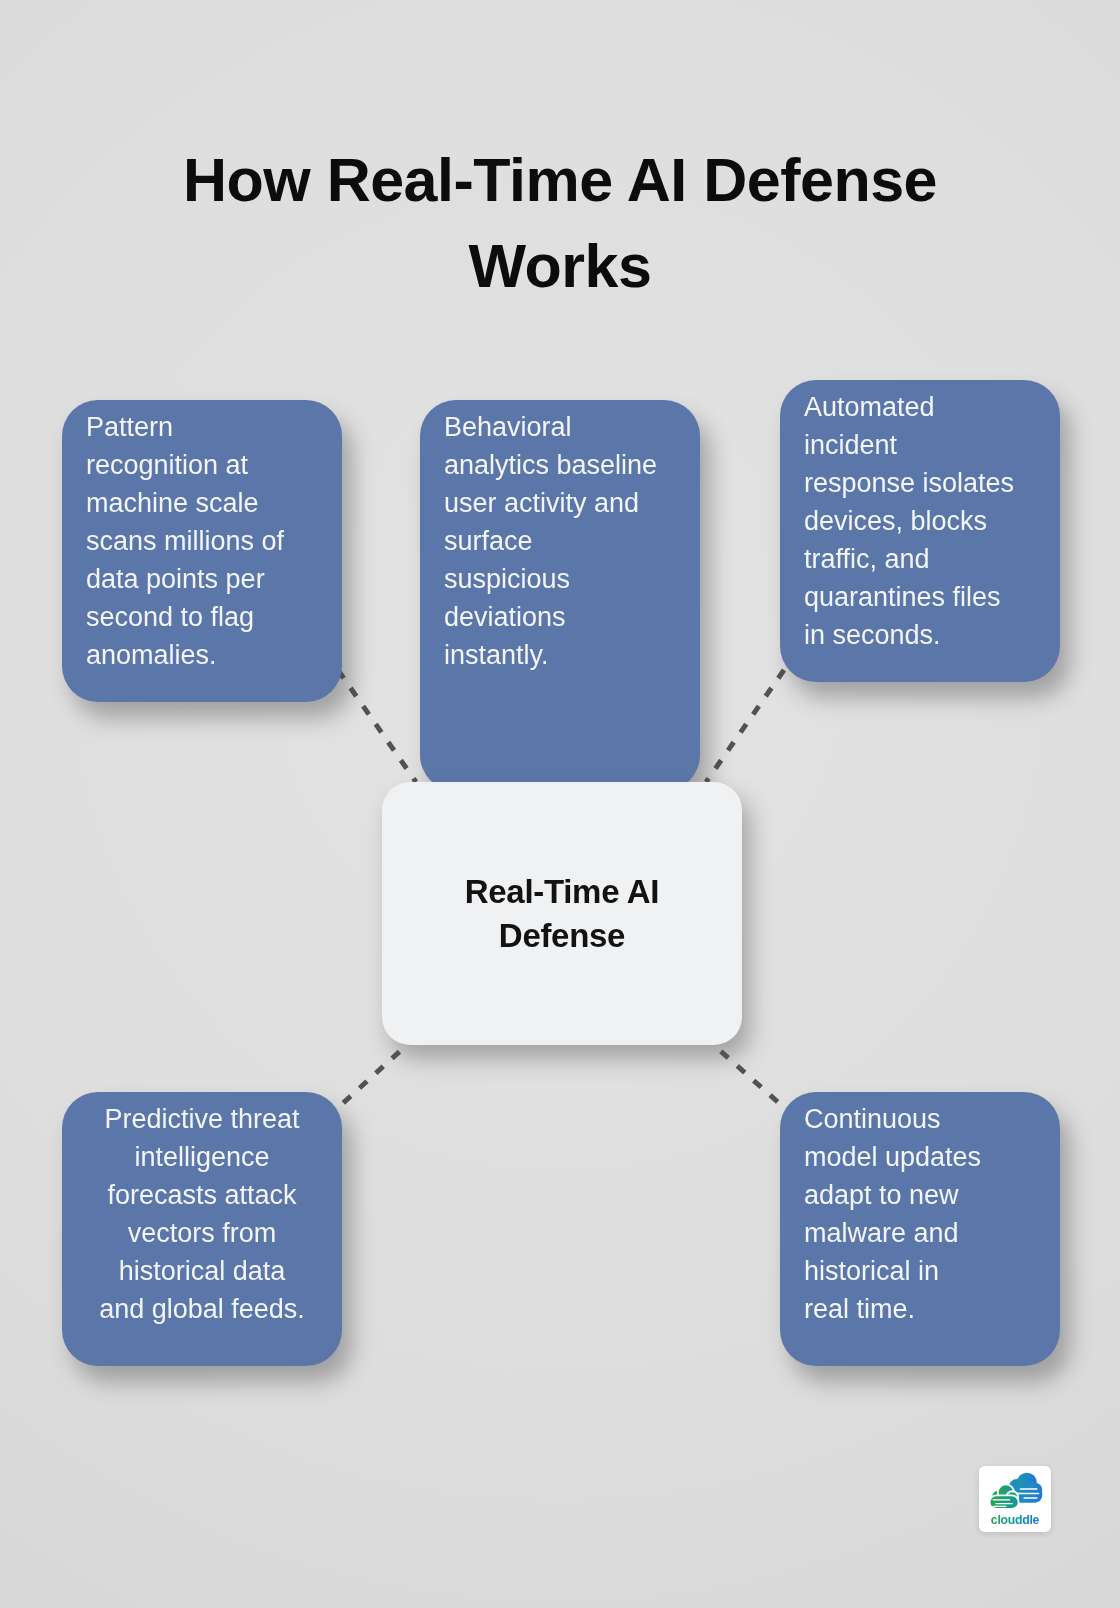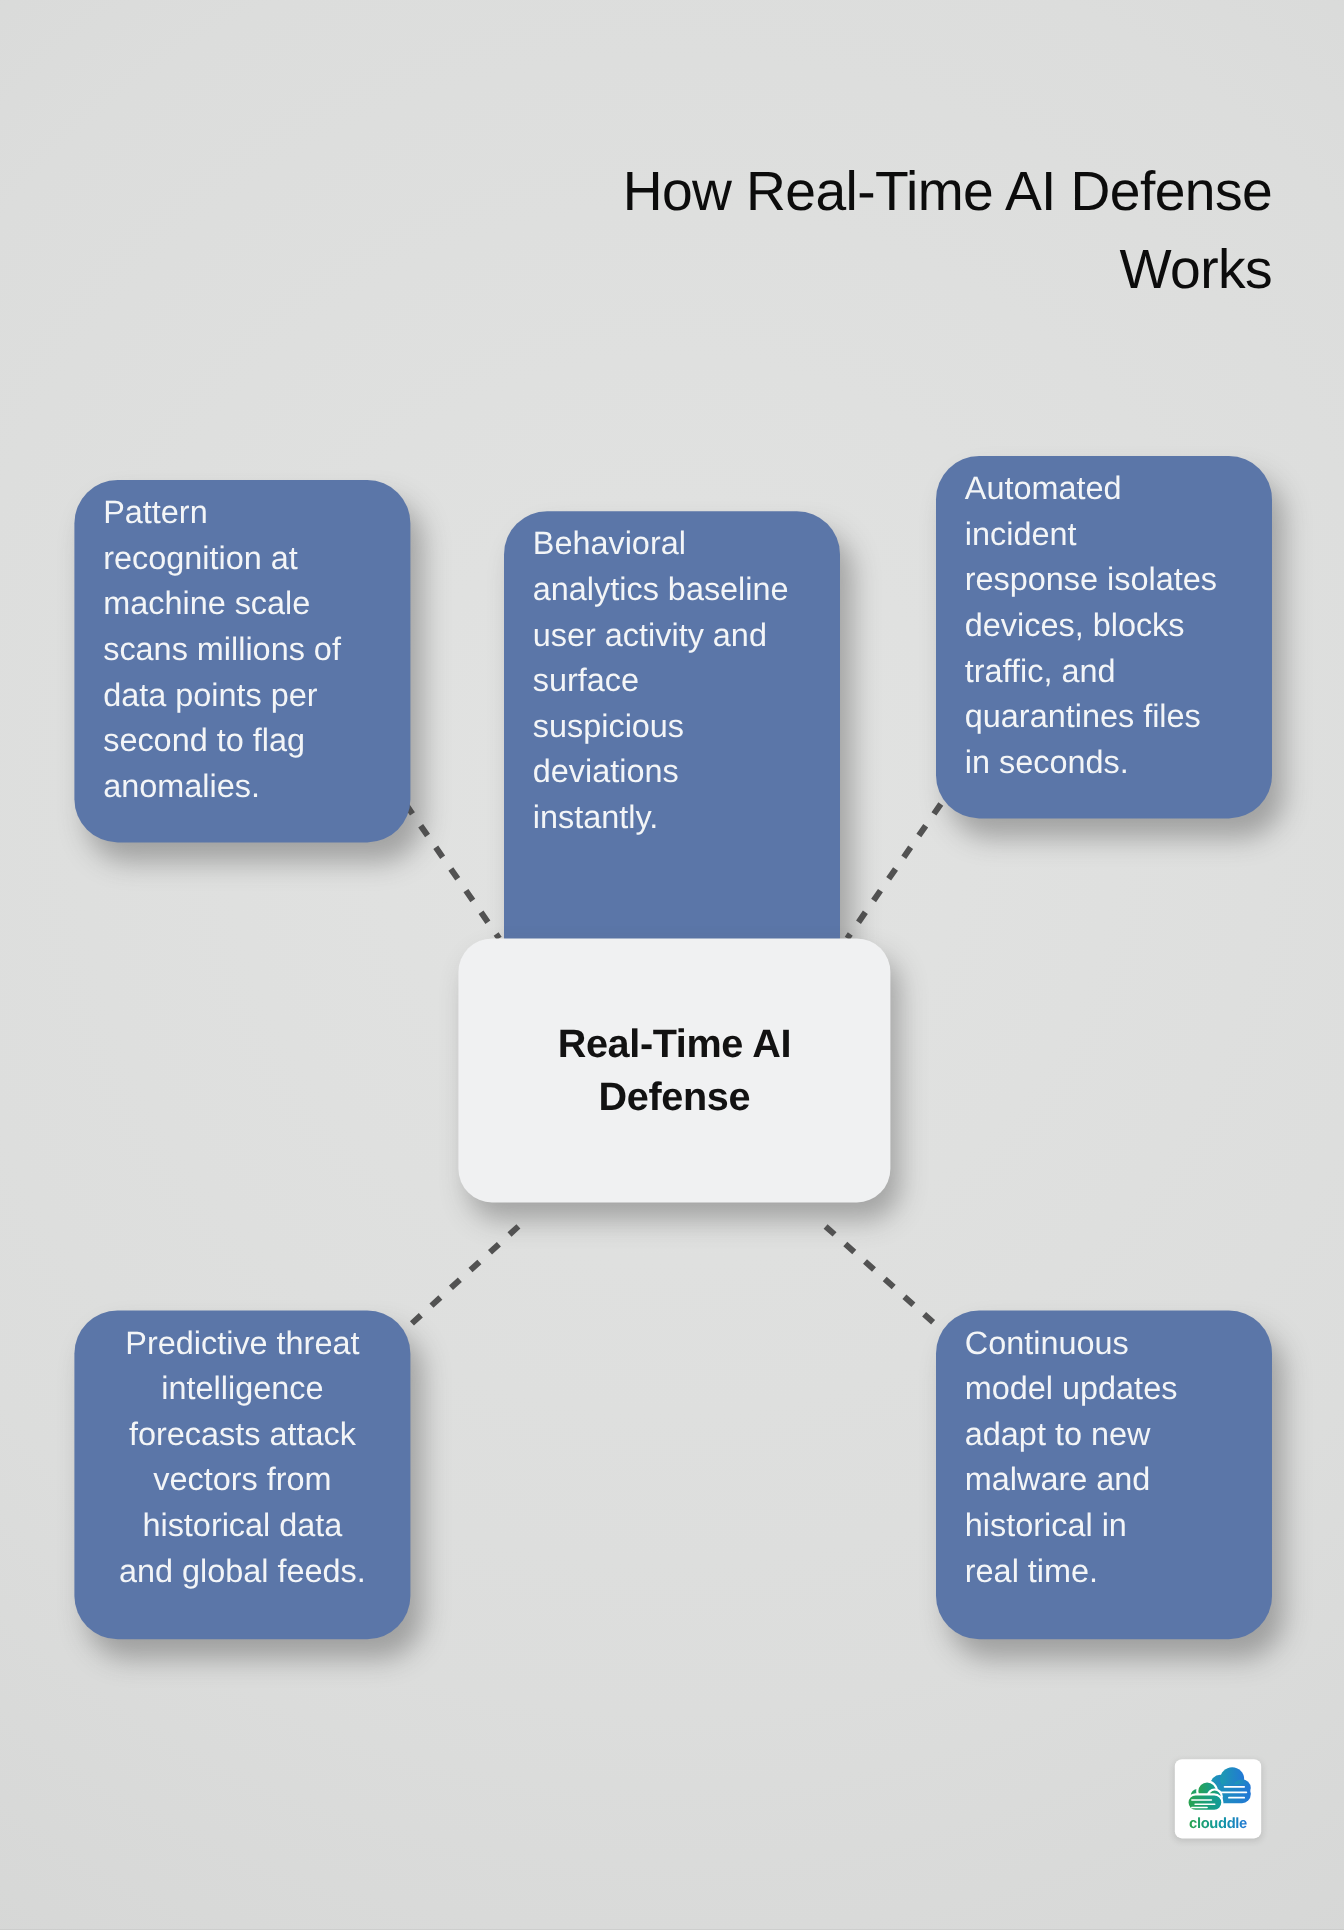--- a/index.html
+++ b/index.html
@@ -11,24 +11,24 @@
     position:relative;
     width:1120px;height:1608px;
     margin:0 auto;
     background:
       radial-gradient(120% 85% at 50% 42%, #e2e3e2 0%, #dcddDC 55%, #d2d3d2 100%);
     overflow:hidden;
   }
   .title{
     position:absolute;
     left:60px;right:60px;top:96px;
-    text-align:right;
-    font-size:46px;
+    text-align:center;
+    font-size:61px;
     line-height:1.42;
-    font-weight:400;
+    font-weight:700;
     letter-spacing:-0.5px;
     color:var(--title,#0c0c0c);
     white-space:pre-line;
   }
   .connectors{
     position:absolute;inset:0;
     width:1120px;height:1608px;
   }
   .connectors line{
     stroke:var(--connector,#525252);
@@ -44,28 +44,28 @@
   }
   .card p{
     margin:0;
     padding:8px 24px;
     color:var(--card-text,#f3f5f7);
     font-size:27px;
     line-height:38px;
     white-space:pre-line;
   }
   .card.n1{left:62px;  top:400px; height:302px;}
-  .card.n2{left:420px; top:400px; height:391px;margin-top:26px;}
+  .card.n2{left:420px; top:400px; height:391px;}
   .card.n3{left:780px; top:380px; height:302px;}
   .card.n4{left:62px;  top:1092px;height:274px;text-align:center;}
   .card.n5{left:780px; top:1092px;height:274px;}
   .center-node{
     position:absolute;
     left:382px;top:782px;
-    width:360px;height:220px;
+    width:360px;height:263px;
     background:var(--center-bg,#f0f1f2);
     border-radius:28px;
     box-shadow:8px 14px 22px rgba(90,90,90,0.45);
     display:flex;align-items:center;justify-content:center;
   }
   .center-node h2{
     margin:0;
     font-size:33px;
     line-height:44px;
     font-weight:700;

